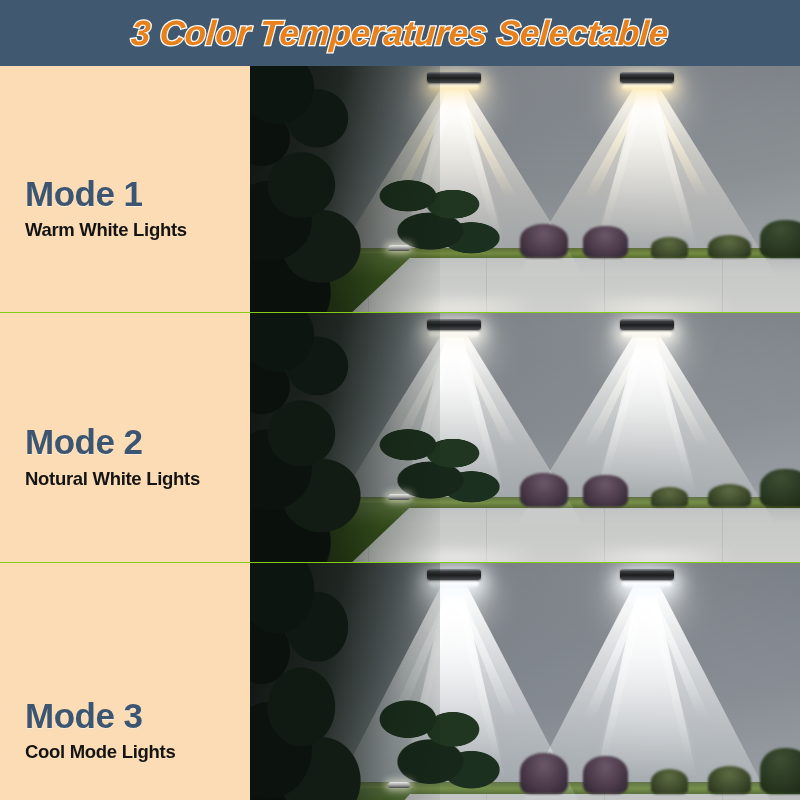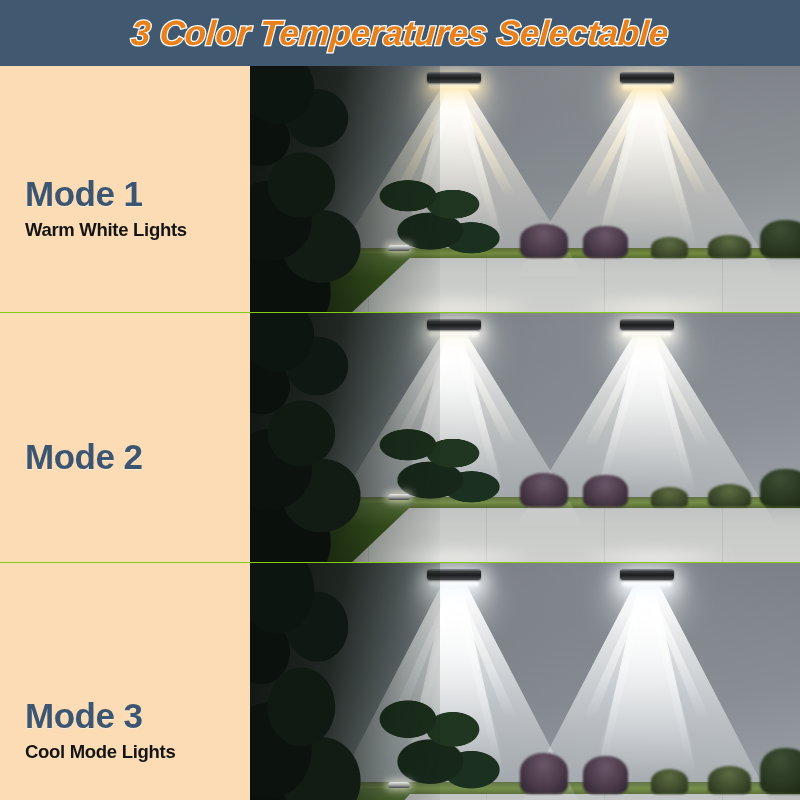--- a/index.html
+++ b/index.html
@@ -348,20 +348,21 @@
         </div>
         <div class="shrub-mid"></div>
         <div class="tree-left"></div>
         <div class="path-lamp"></div>
       </div>
     </div>
 
     <div class="row r2">
       <div class="label-col">
         <div class="mode-title">Mode 2</div>
+        <div class="mode-sub">Notural White Lights</div>
       </div>
       <div class="photo">
         <div class="wall"></div>
 
         <div class="lamp-unit u1">
           <div class="halo"></div>
           <div class="cone"></div>
           <div class="ray2 a"></div>
           <div class="ray2 b"></div>
           <div class="ray left"></div>

